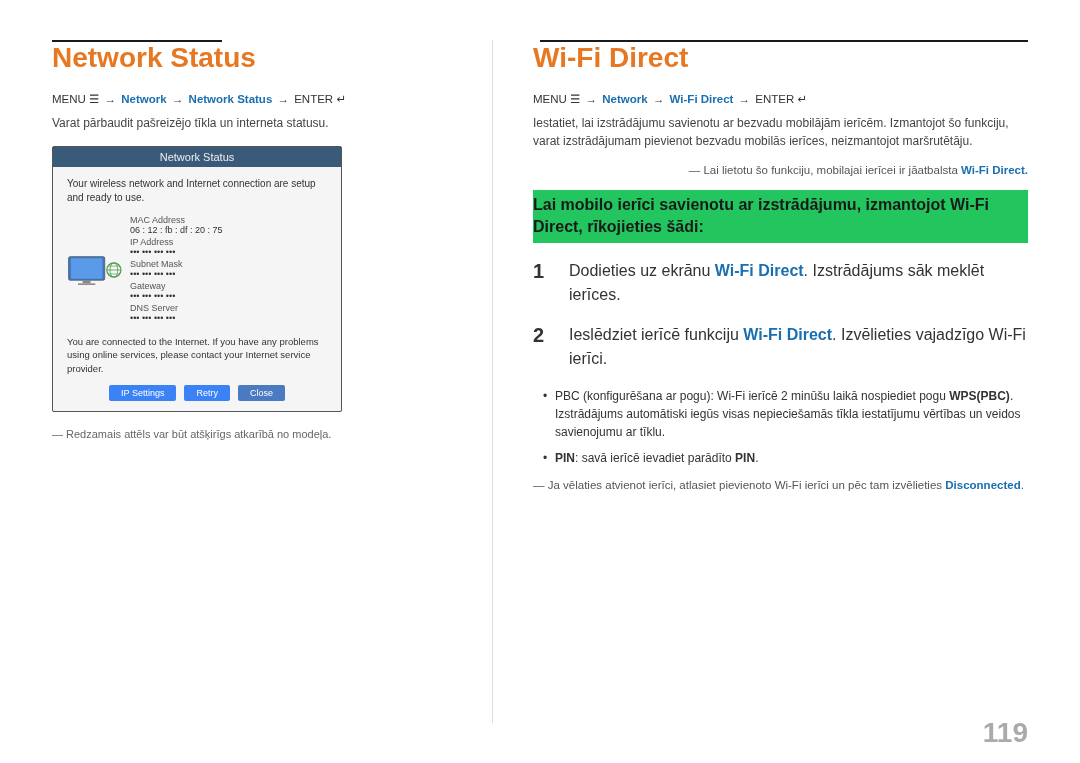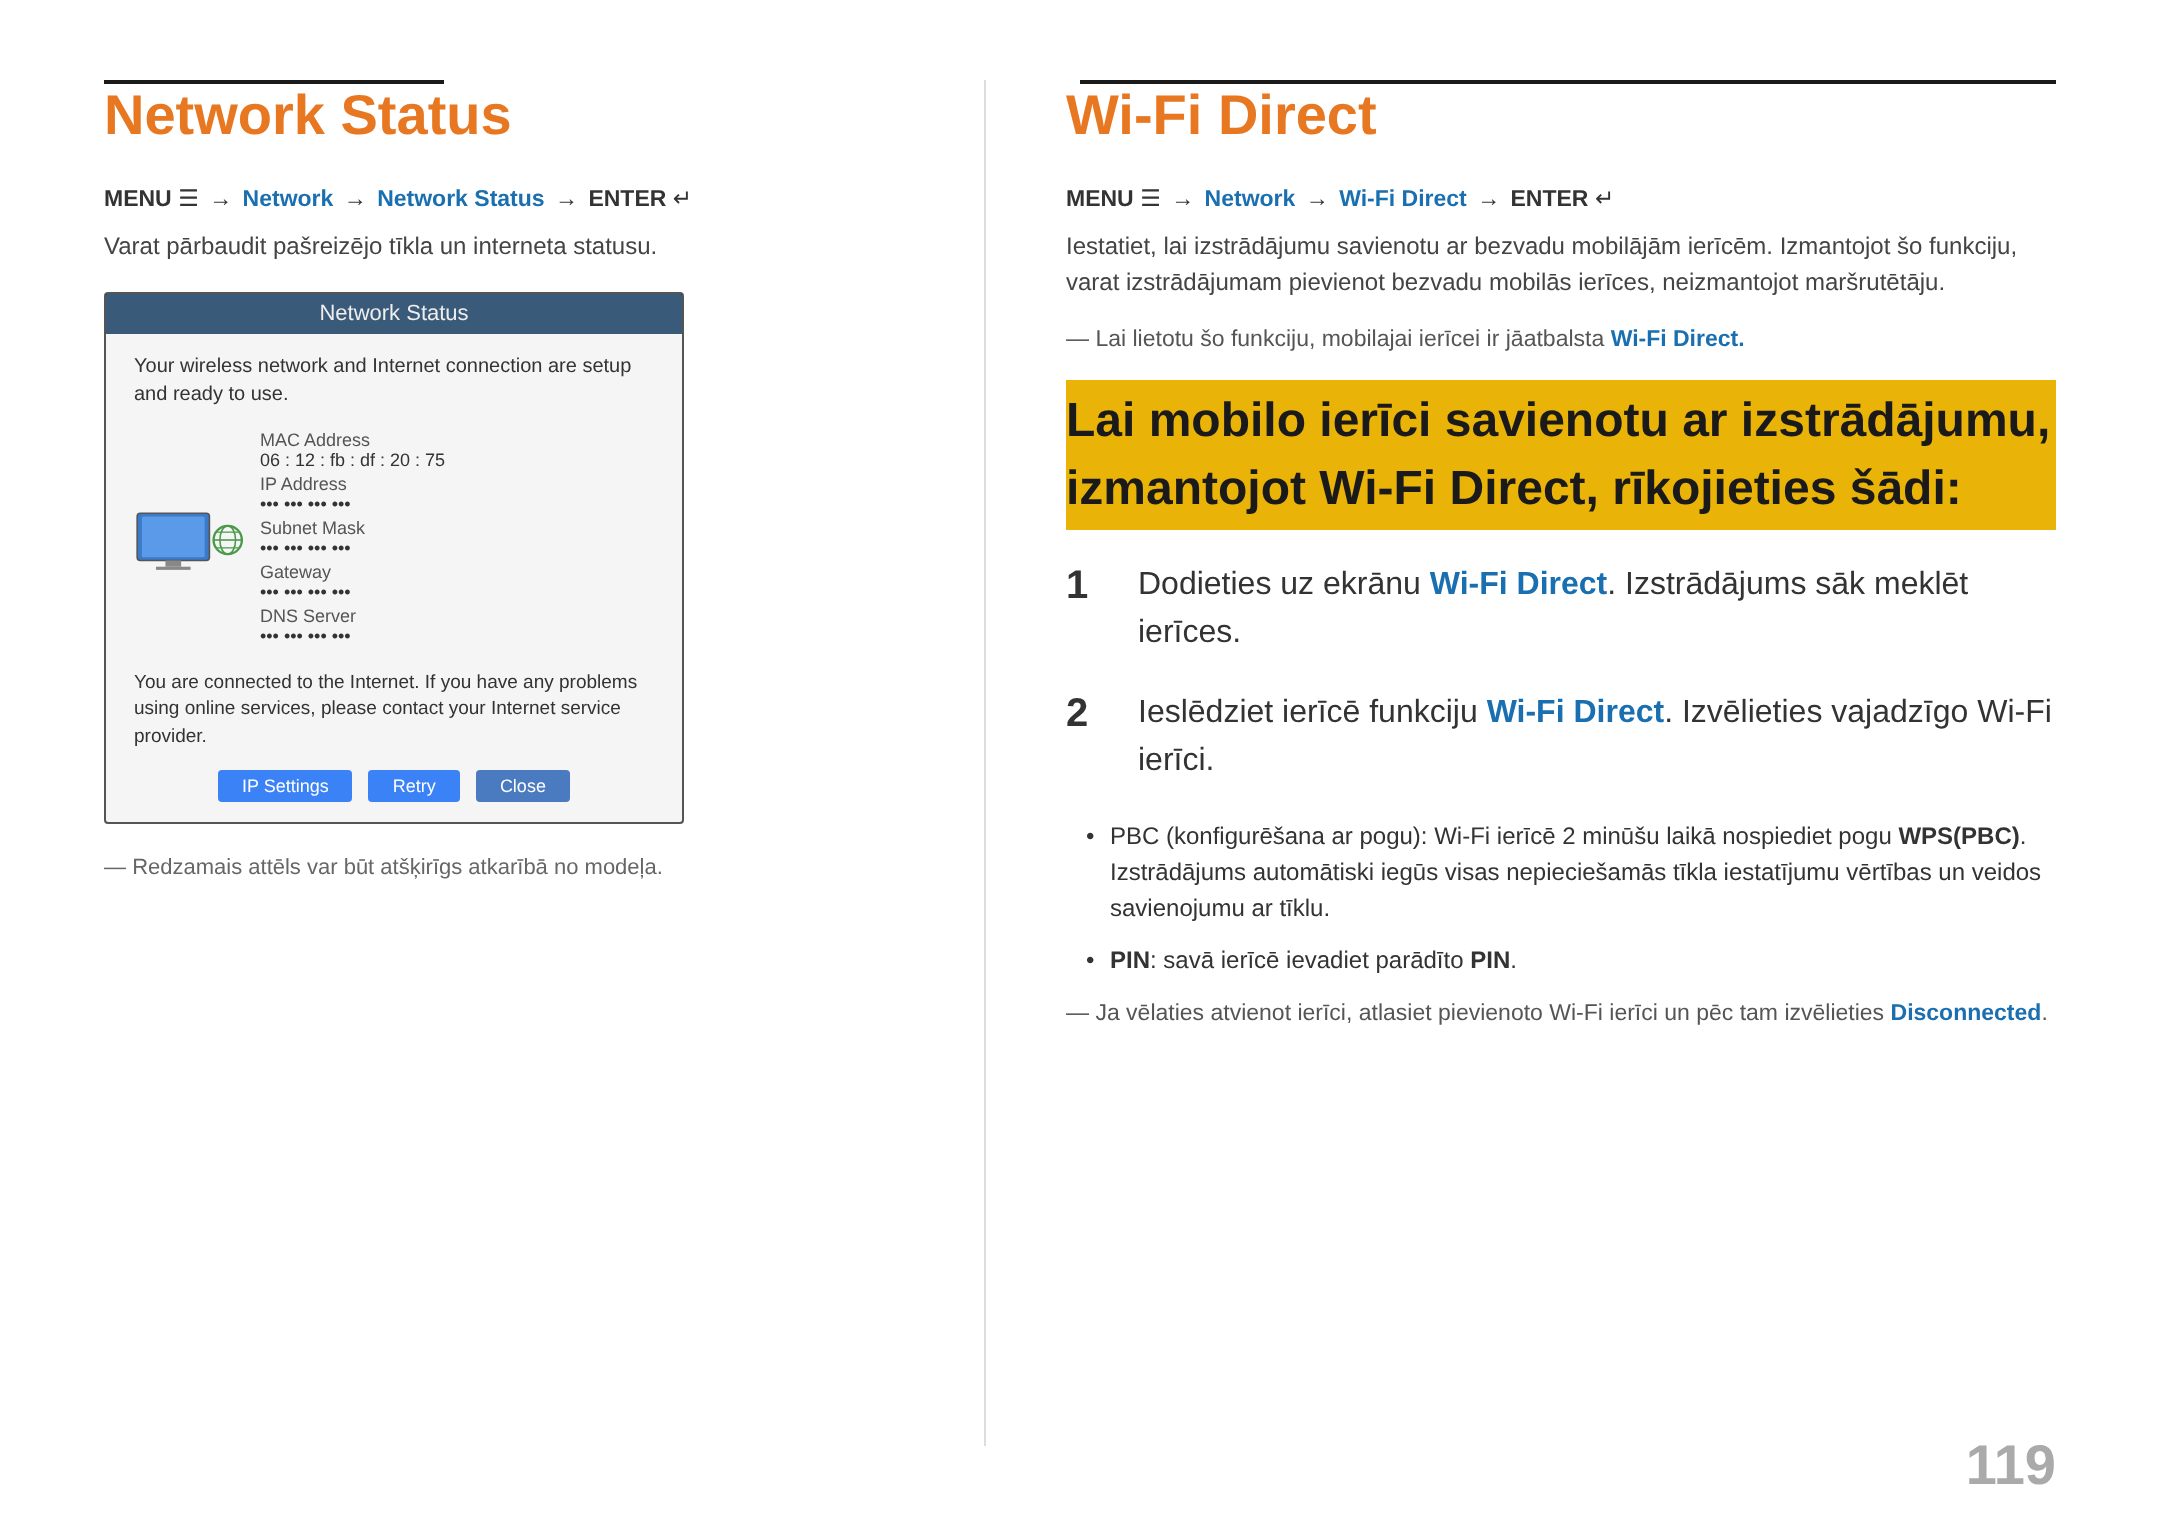--- a/index.html
+++ b/index.html
@@ -35,21 +35,21 @@
       color: #e87722;
       margin-bottom: 18px;
     }
 
     .menu-path {
       font-size: 11.5px;
       color: #333;
       margin-bottom: 8px;
     }
     .menu-path .menu-keyword {
-      font-weight: bold;
+      font-weight: normal;
     }
     .menu-path .menu-highlight {
       font-weight: bold;
       color: #1a6fb0;
     }
     .menu-path .arrow {
       margin: 0 2px;
     }
 
     .description-text {
@@ -163,24 +163,24 @@
     }
 
     
     .right-column {
       flex: 1;
       padding-left: 40px;
       border-left: 1px solid #ddd;
     }
 
     .highlighted-heading {
-      font-size: 24px;
+      font-size: 16px;
       font-weight: bold;
       color: #1a1a1a;
-      background: #eab308;
+      background: #22c55e;
       padding: 4px 0;
       margin-bottom: 16px;
       line-height: 1.4;
     }
 
     .step-list {
       list-style: none;
       margin-bottom: 16px;
     }
 
@@ -360,21 +360,21 @@
       <span class="menu-highlight"> Network </span>
       <span class="arrow">→</span>
       <span class="menu-highlight"> Wi-Fi Direct </span>
       <span class="arrow">→</span>
       <span class="menu-keyword"> ENTER </span>
       <span>↵</span>
     </div>
 
     <p class="description-text">Iestatiet, lai izstrādājumu savienotu ar bezvadu mobilājām ierīcēm. Izmantojot šo funkciju, varat izstrādājumam pievienot bezvadu mobilās ierīces, neizmantojot maršrutētāju.</p>
 
-    <p style="font-size:11.5px;color:#555;margin-bottom:14px;">
+    <p style="font-size:11.5px;color:#555;margin-bottom:14px;text-align:right;">
       — <span>Lai lietotu šo funkciju, mobilajai ierīcei ir jāatbalsta</span>
       <span class="wifidirect-highlight">Wi-Fi Direct.</span>
     </p>
 
     <div class="highlighted-heading">Lai mobilo ierīci savienotu ar izstrādājumu, izmantojot Wi-Fi Direct, rīkojieties šādi:</div>
 
     <ol class="step-list">
       <li class="step-item">
         <span class="step-number">1</span>
         <span class="step-text">

